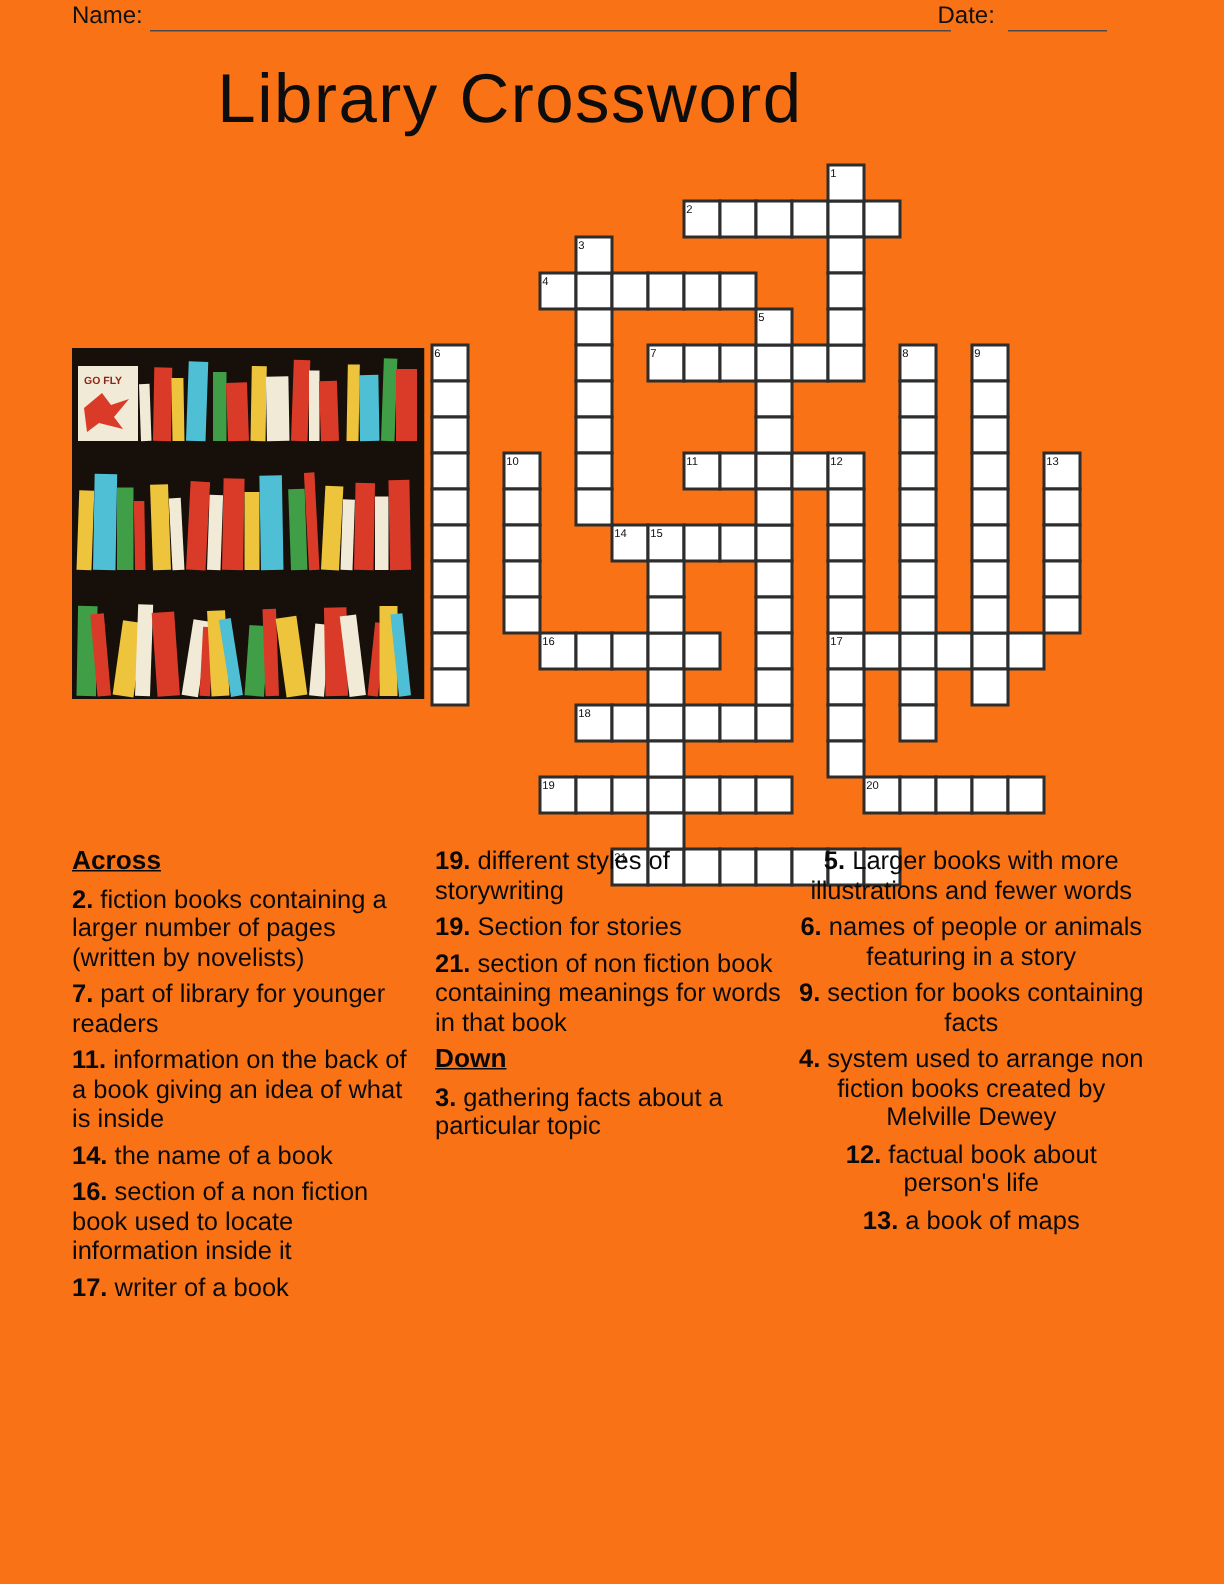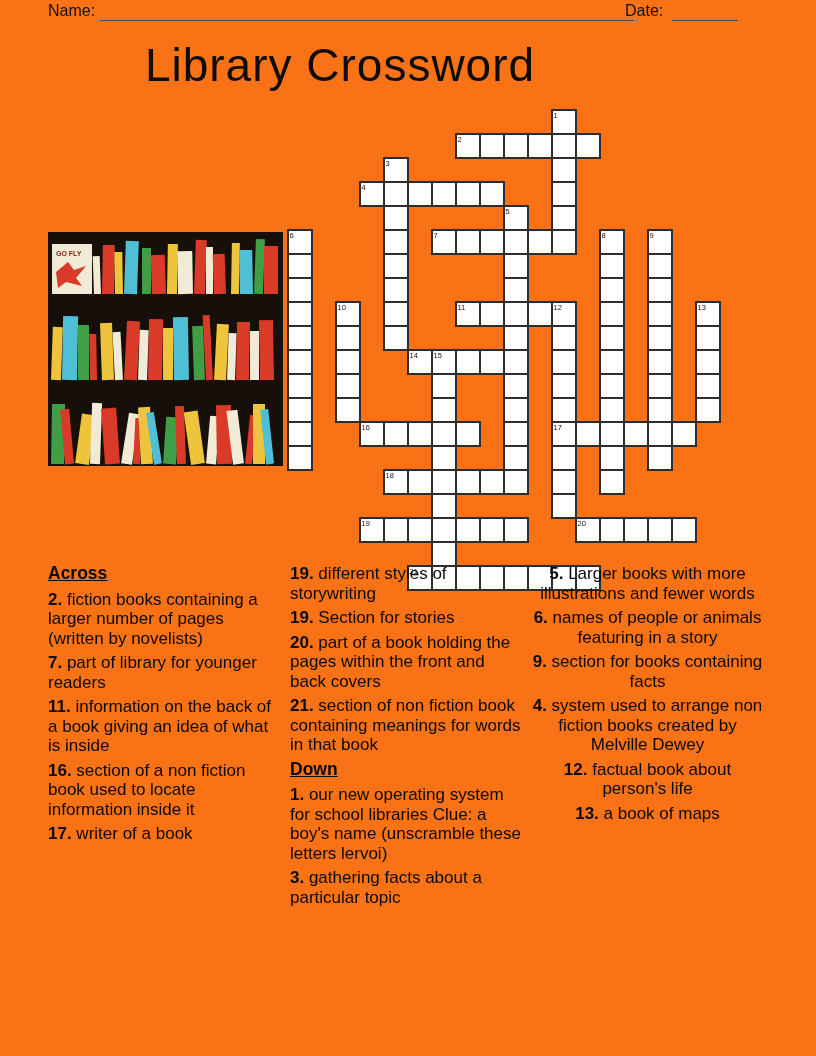--- a/index.html
+++ b/index.html
@@ -259,30 +259,29 @@
       <rect x="144" y="336" width="24" height="24" fill="#ffffff" stroke="#2d2d2d" stroke-width="2"></rect>
       <rect x="144" y="384" width="24" height="24" fill="#ffffff" stroke="#2d2d2d" stroke-width="2"></rect>
       <rect x="144" y="432" width="24" height="24" fill="#ffffff" stroke="#2d2d2d" stroke-width="2"></rect>
     </svg>
 
   <div class="clue-col c1" id="clue-col-1">
       <div class="clue-head">Across</div>
       <p class="clue"><b>2.</b> fiction books containing a larger number of pages (written by novelists)</p>
       <p class="clue"><b>7.</b> part of library for younger readers</p>
       <p class="clue"><b>11.</b> information on the back of a book giving an idea of what is inside</p>
+      <p class="clue"><b>14.</b> the name of a book</p>
       <p class="clue"><b>16.</b> section of a non fiction book used to locate information inside it</p>
       <p class="clue"><b>17.</b> writer of a book</p>
     </div>
   <div class="clue-col c2" id="clue-col-2">
       <p class="clue"><b>19.</b> different styles of storywriting</p>
       <p class="clue"><b>19.</b> Section for stories</p>
-      <p class="clue"><b>20.</b> part of a book holding the pages within the front and back covers</p>
       <p class="clue"><b>21.</b> section of non fiction book containing meanings for words in that book</p>
       <div class="clue-head mt">Down</div>
-      <p class="clue"><b>1.</b> our new operating system for school libraries Clue: a boy's name (unscramble these letters lervoi)</p>
       <p class="clue"><b>3.</b> gathering facts about a particular topic</p>
     </div>
   <div class="clue-col c3" id="clue-col-3">
       <p class="clue"><b>5.</b> Larger books with more illustrations and fewer words</p>
       <p class="clue"><b>6.</b> names of people or animals featuring in a story</p>
       <p class="clue"><b>9.</b> section for books containing facts</p>
       <p class="clue"><b>4.</b> system used to arrange non fiction books created by Melville Dewey</p>
       <p class="clue"><b>12.</b> factual book about person's life</p>
       <p class="clue"><b>13.</b> a book of maps</p>
     </div>

